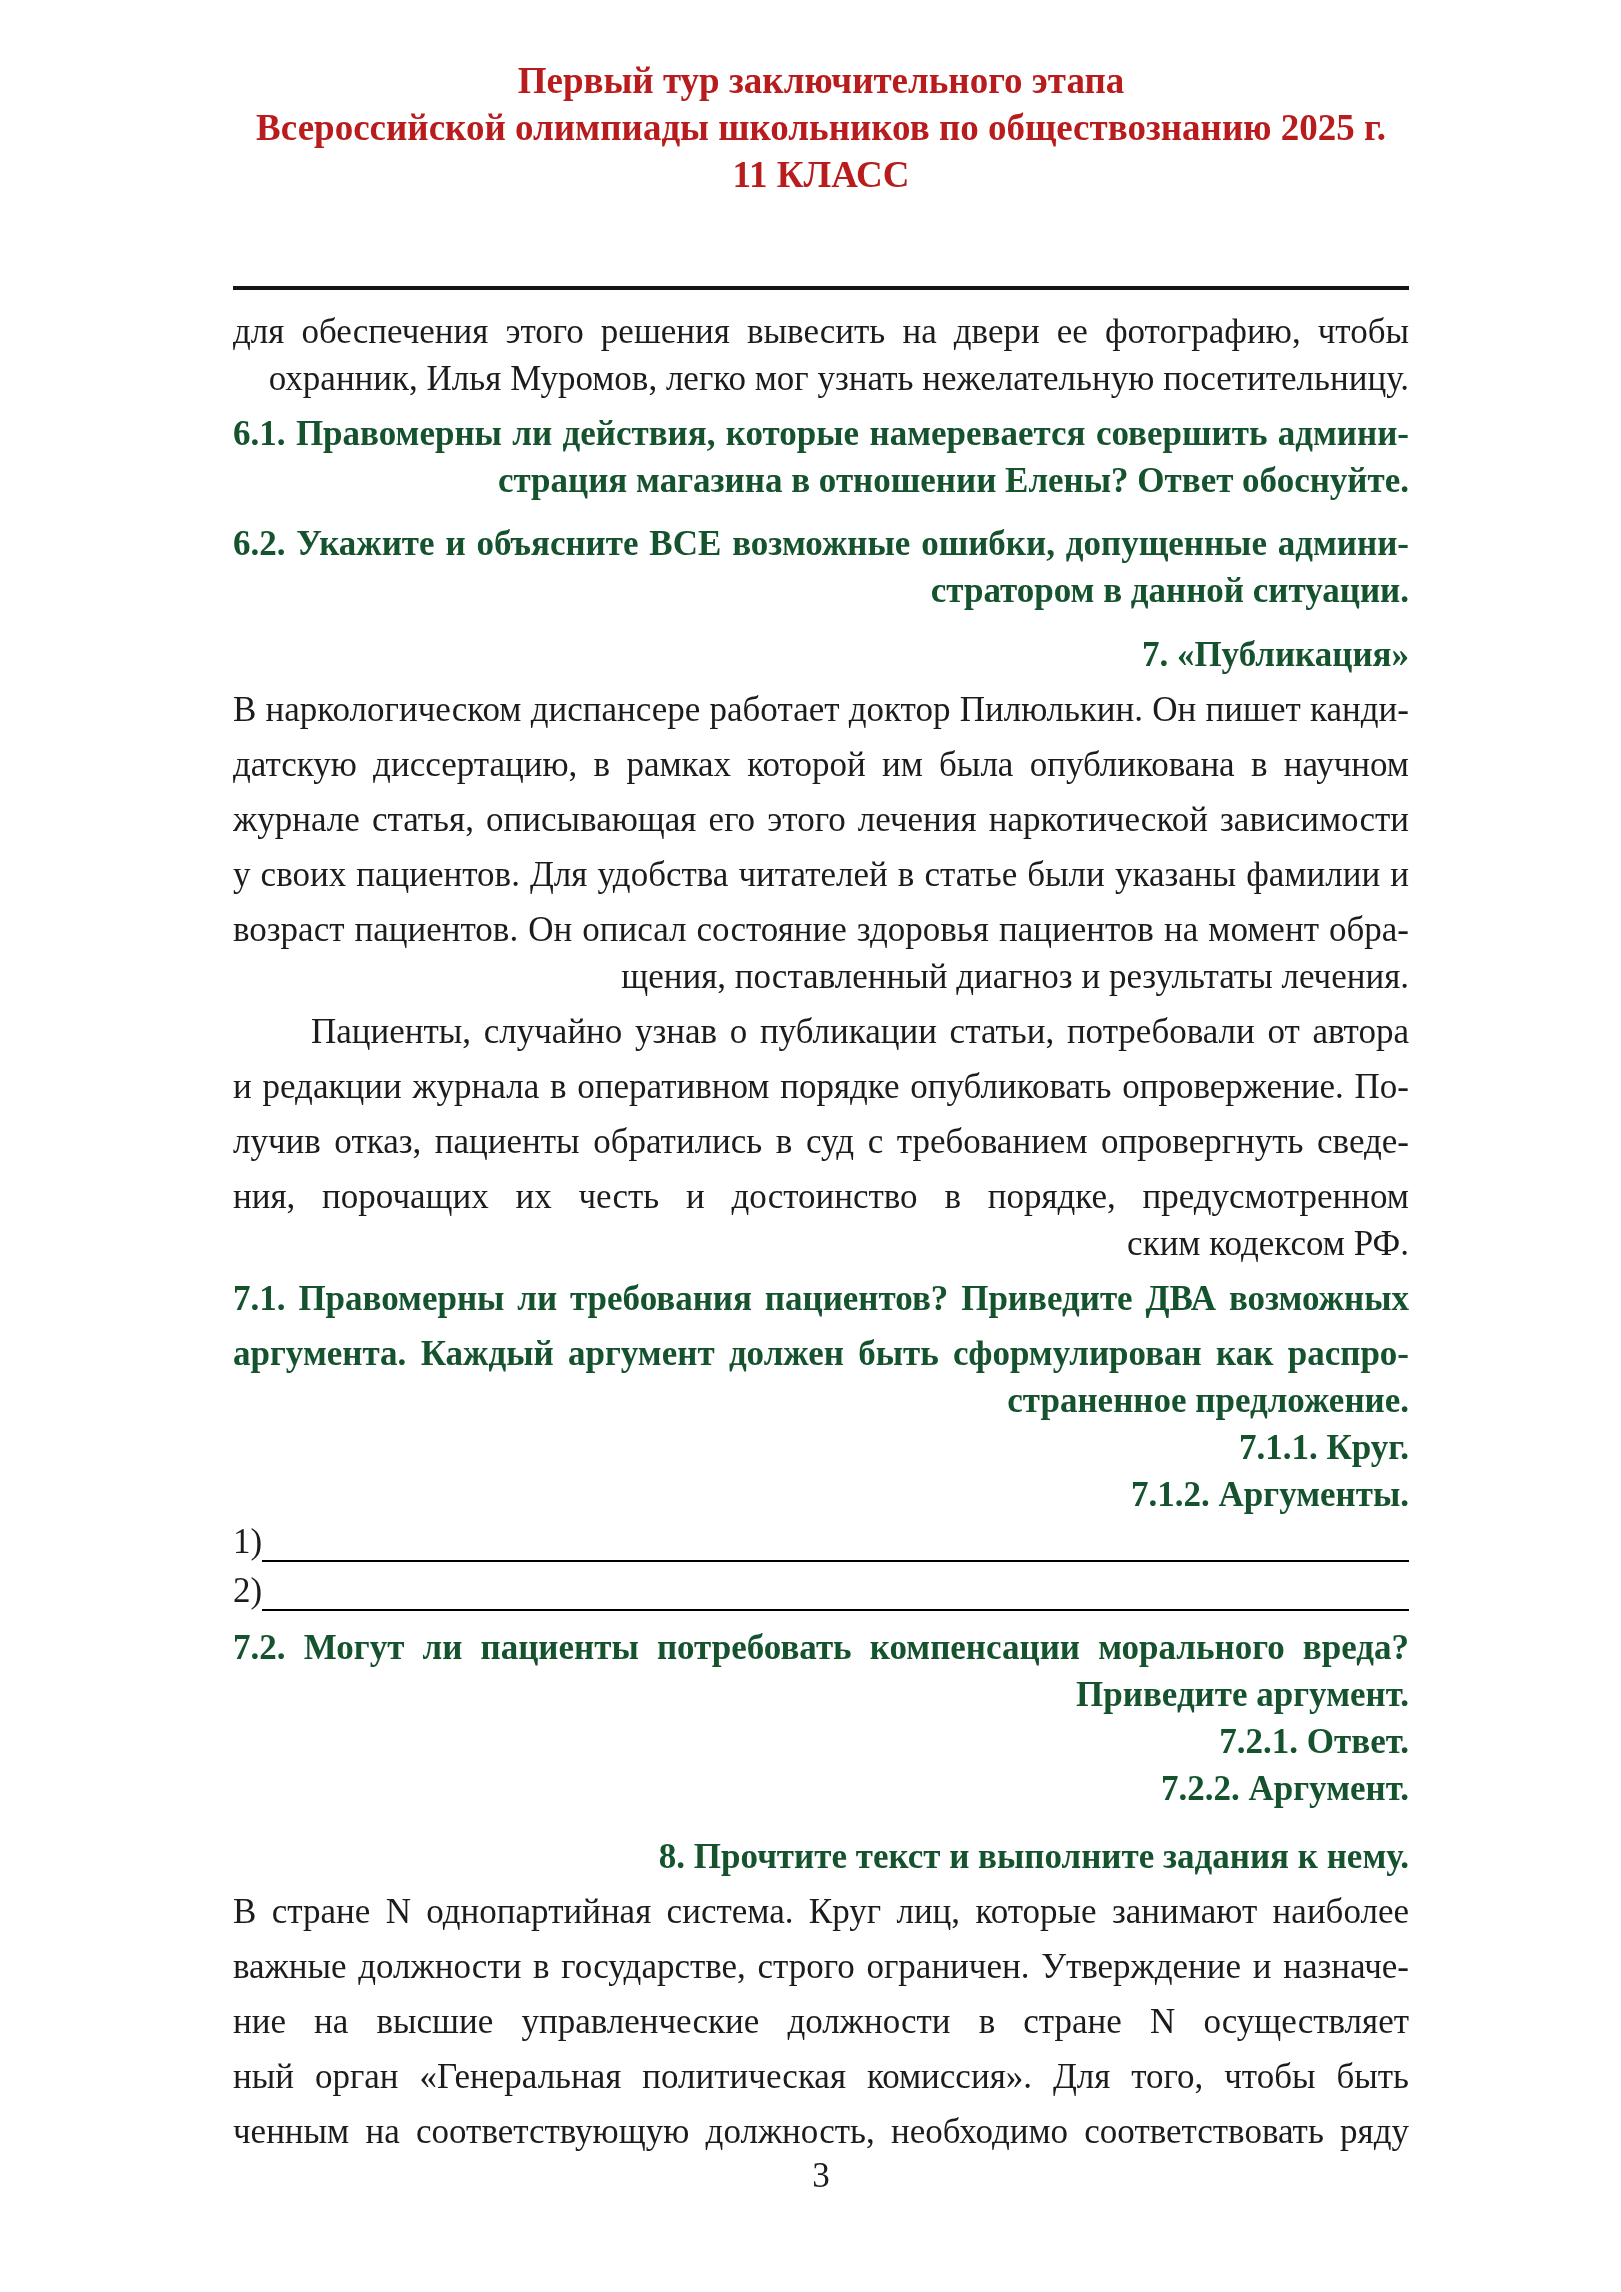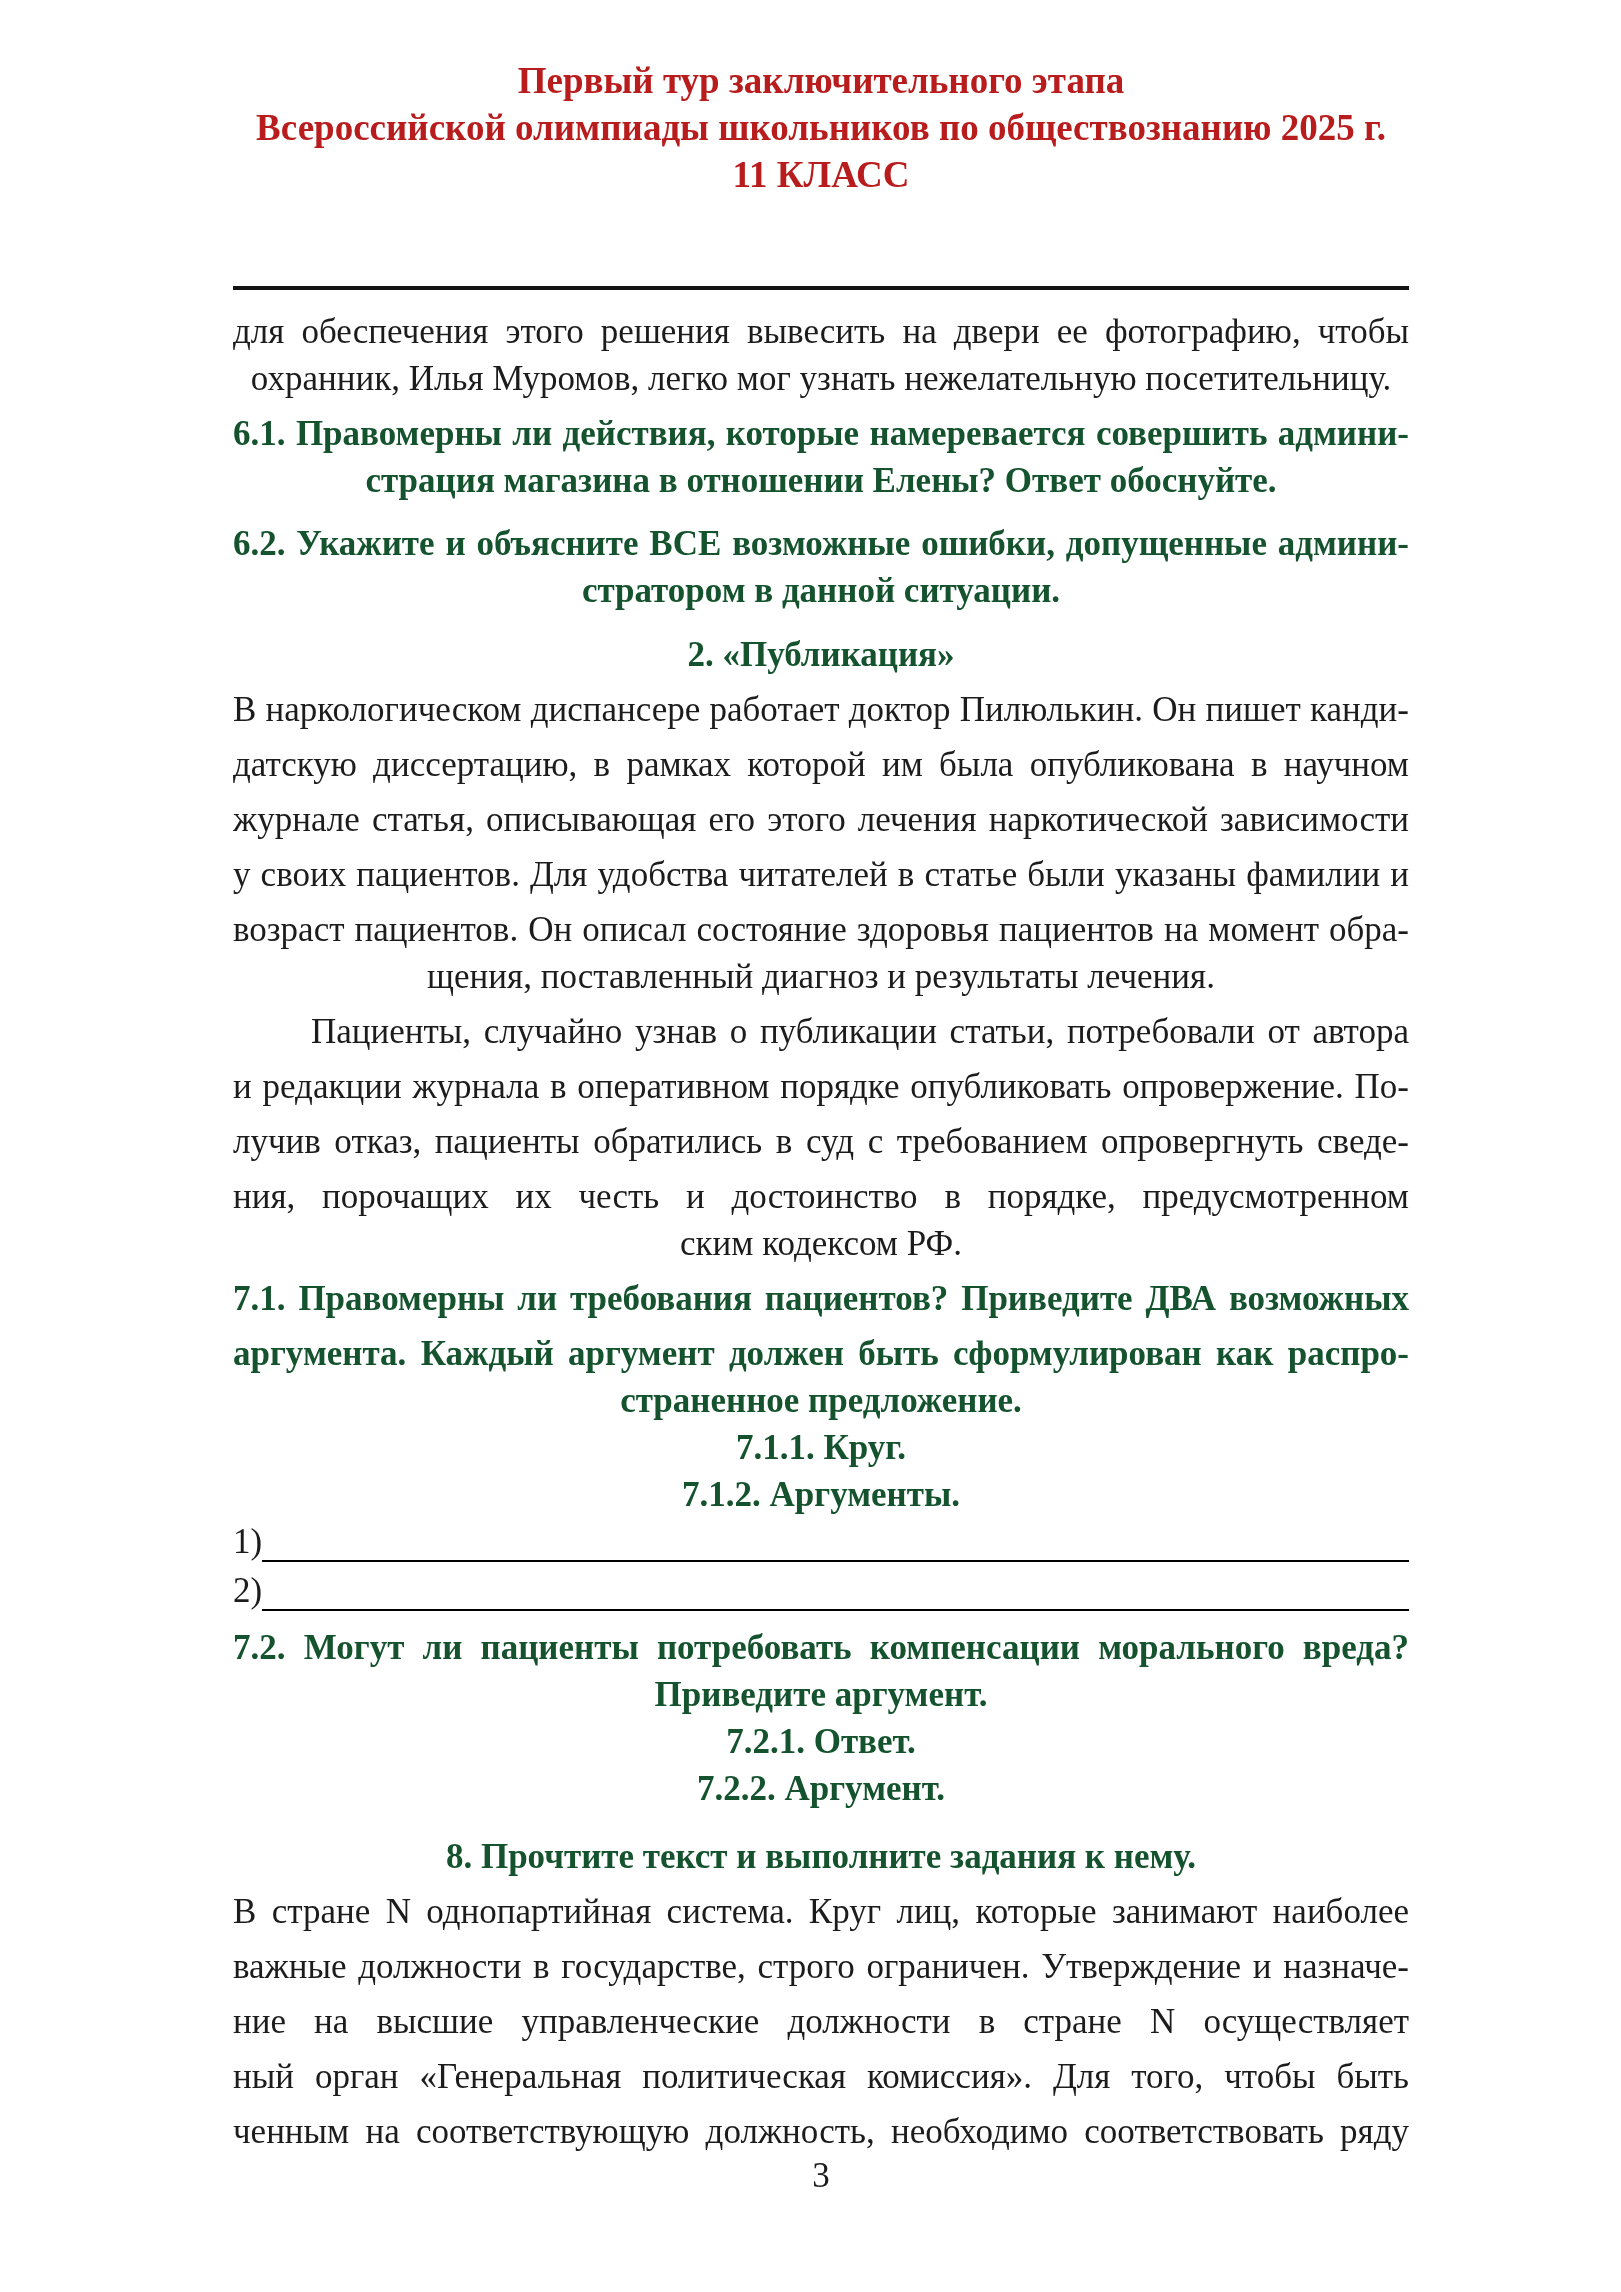--- a/index.html
+++ b/index.html
@@ -42,21 +42,21 @@
     }
     .jline {
       text-align: justify;
       text-align-last: justify;
       height: 47px;
       overflow: hidden;
       white-space: normal;
       margin-top: 8px;
     }
     .eline {
-      text-align: center;
+      text-align: right;
       height: 47px;
       overflow: hidden;
       white-space: nowrap;
     }
     .bold { font-weight: bold; color: #14532d; }
     .indent { text-indent: 78px; }
     .gap-sm { margin-top: 16.7px; }
     .gap-md { margin-top: 20.6px; }
     .answer-line {
       display: flex;
@@ -107,21 +107,21 @@
       <div>
         <div class="jline bold">6.1. Правомерны ли действия, которые намеревается совершить админи-</div>
         <div class="eline bold">страция магазина в отношении Елены? Ответ обоснуйте.</div>
       </div>
 
       <div class="gap-sm">
         <div class="jline bold">6.2. Укажите и объясните ВСЕ возможные ошибки, допущенные админи-</div>
         <div class="eline bold">стратором в данной ситуации.</div>
       </div>
 
-      <div class="eline bold gap-sm">2. «Публикация»</div>
+      <div class="eline bold gap-sm">7. «Публикация»</div>
 
       <div>
         <div class="jline">В наркологическом диспансере работает доктор Пилюлькин. Он пишет канди-</div>
         <div class="jline">датскую диссертацию, в рамках которой им была опубликована в научном</div>
         <div class="jline">журнале статья, описывающая его этого лечения наркотической зависимости</div>
         <div class="jline">у своих пациентов. Для удобства читателей в статье были указаны фамилии и</div>
         <div class="jline">возраст пациентов. Он описал состояние здоровья пациентов на момент обра-</div>
         <div class="eline">щения, поставленный диагноз и результаты лечения.</div>
       </div>
 

